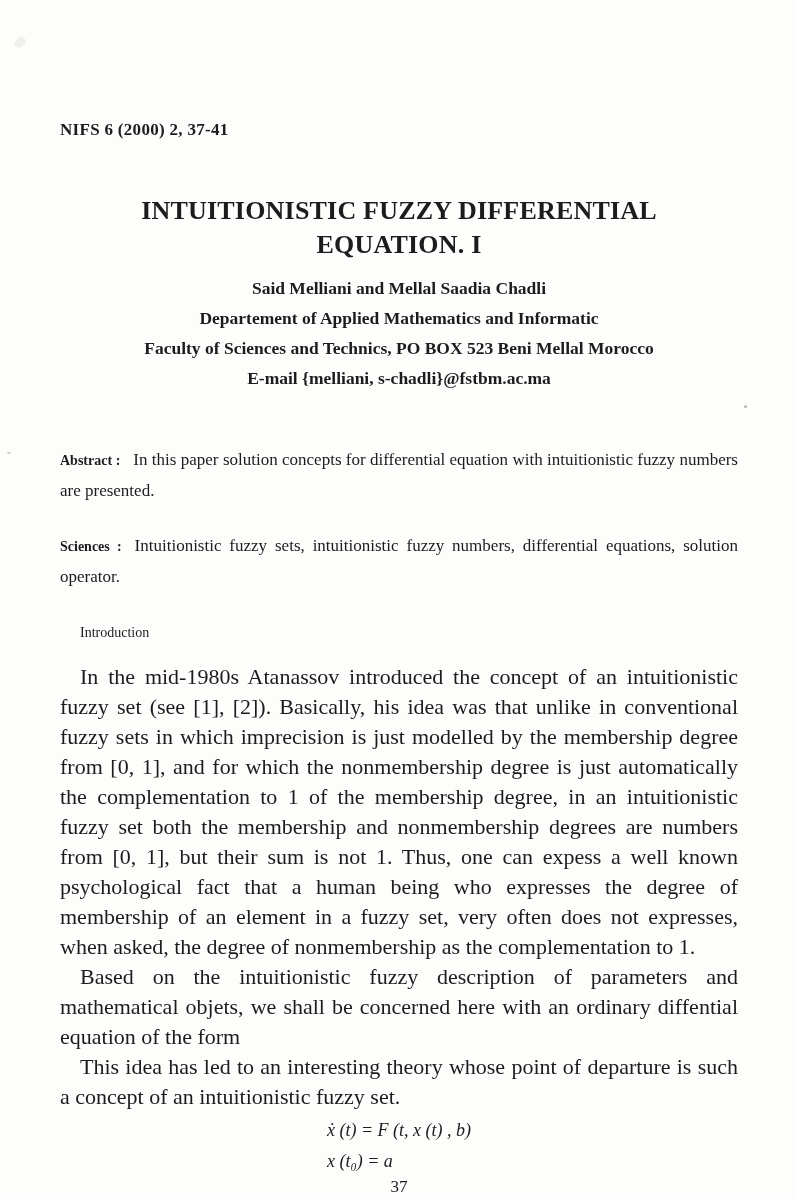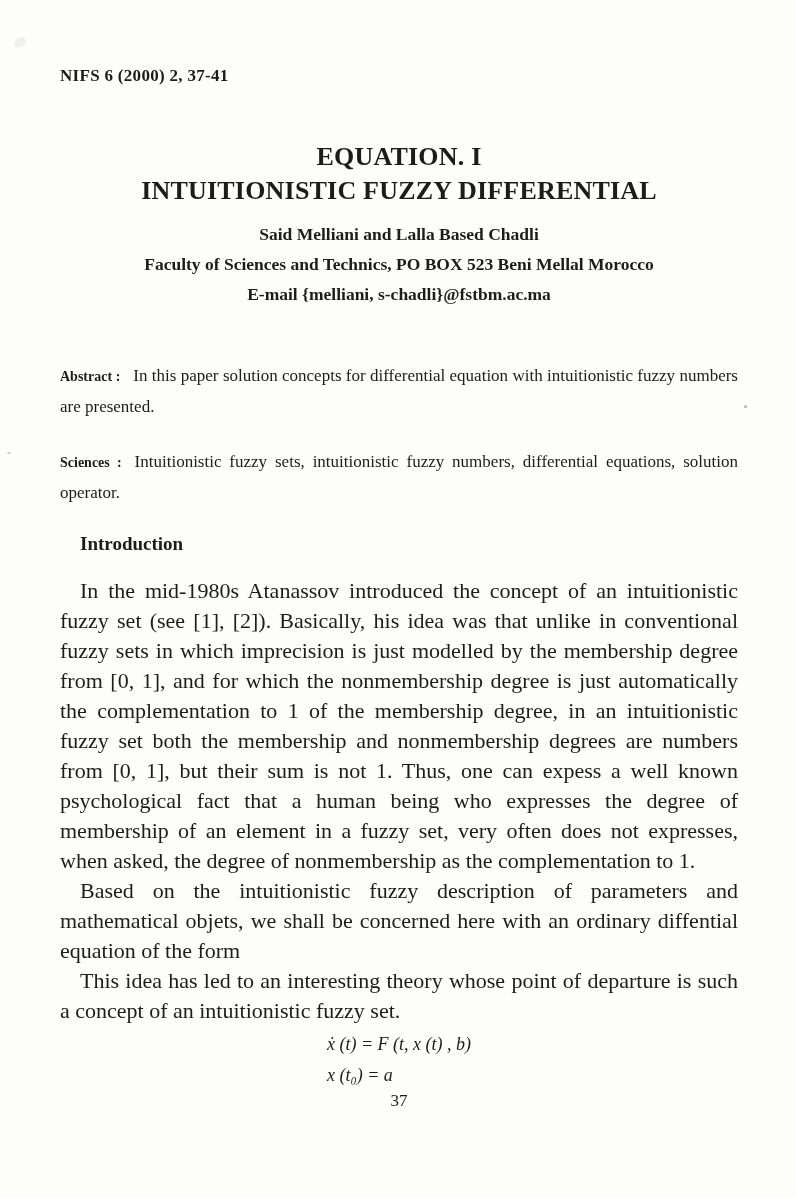--- a/index.html
+++ b/index.html
@@ -7,21 +7,21 @@
 
   .page {
     position: relative;
     width: 796px;
     height: 1198px;
     background: #fdfdfc;
     color: #1c1c1c;
     font-family: "Liberation Serif", serif;
     overflow: hidden;
     box-sizing: border-box;
-    padding: 66px 58px 0 60px;
+    padding: 120px 58px 0 60px;
   }
 
   .citation {
     font-weight: bold;
     font-size: 17px;
     letter-spacing: 0.3px;
   }
 
   .title-block {
     margin-top: 54px;
@@ -55,24 +55,24 @@
   .abstract-section { margin-top: 52px; }
   .keywords-section { margin-top: 25px; }
 
   .meta-label {
     font-weight: bold;
     margin-right: 13px;
     font-size: 14px;
   }
 
   .section-heading {
-    margin-top: 25px;
+    margin-top: 33px;
     padding-left: 20px;
-    font-weight: bold;
-    font-size: 19px;
+    font-weight: normal;
+    font-size: 14px;
   }
 
   .body-para {
     margin: 0;
     font-size: 22px;
     line-height: 30px;
     text-align: justify;
     text-indent: 20px;
   }
   .body-para.first { margin-top: 21px; }
@@ -121,27 +121,28 @@
 
 <div class="page">
 
   <span class="artifact artifact-1"></span>
   <span class="artifact artifact-2"></span>
   <span class="artifact artifact-3"></span>
 
   <div class="citation">NIFS 6 (2000) 2, 37-41</div>
 
   <div class="title-block">
+    <div>INTUITIONISTIC FUZZY DIFFERENTIAL</div>
     <div>EQUATION. I</div>
-    <div>INTUITIONISTIC FUZZY DIFFERENTIAL</div>
   </div>
 
-  <div class="authors">Said Melliani and Lalla Based Chadli</div>
+  <div class="authors">Said Melliani and Mellal Saadia Chadli</div>
 
   <div class="affiliation">
+    <div>Departement of Applied Mathematics and Informatic</div>
     <div>Faculty of Sciences and Technics, PO BOX 523 Beni Mellal Morocco</div>
     <div>E-mail {melliani, s-chadli}@fstbm.ac.ma</div>
   </div>
 
   <div class="meta-section abstract-section">
     <span class="meta-label">Abstract :</span><span>In this paper solution concepts for differential equation with intuitionistic fuzzy numbers are presented.</span>
   </div>
 
   <div class="meta-section keywords-section">
     <span class="meta-label">Sciences :</span><span>Intuitionistic fuzzy sets, intuitionistic fuzzy numbers, differential equations, solution operator.</span>

